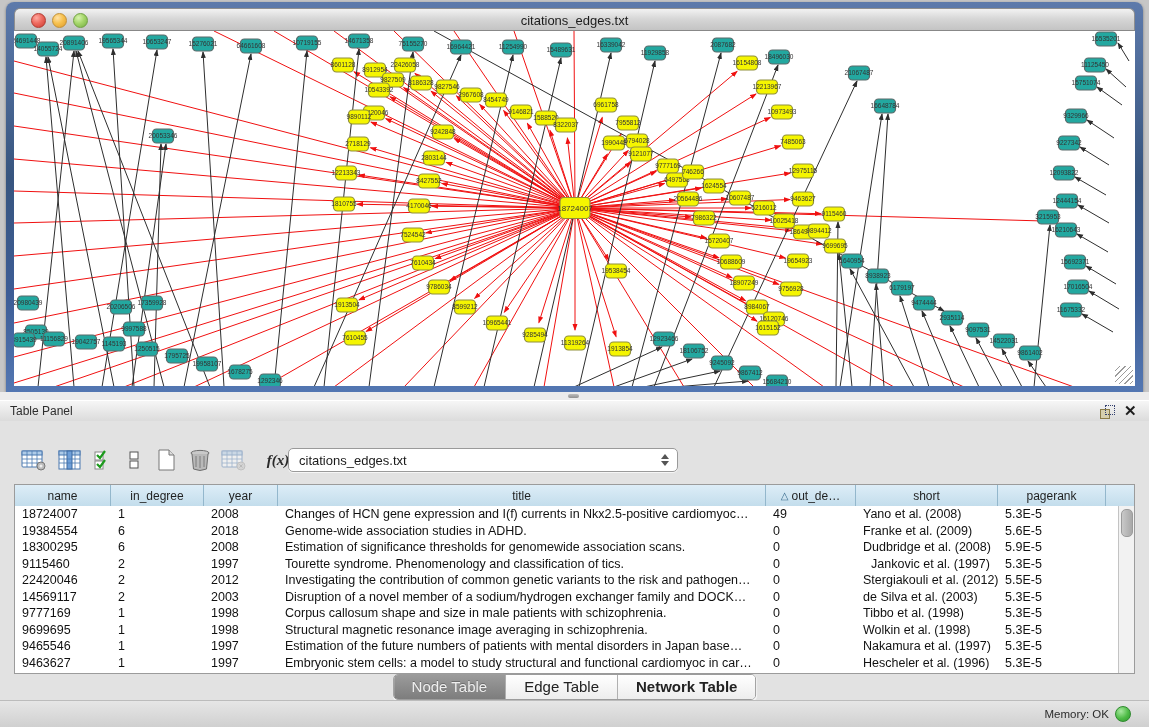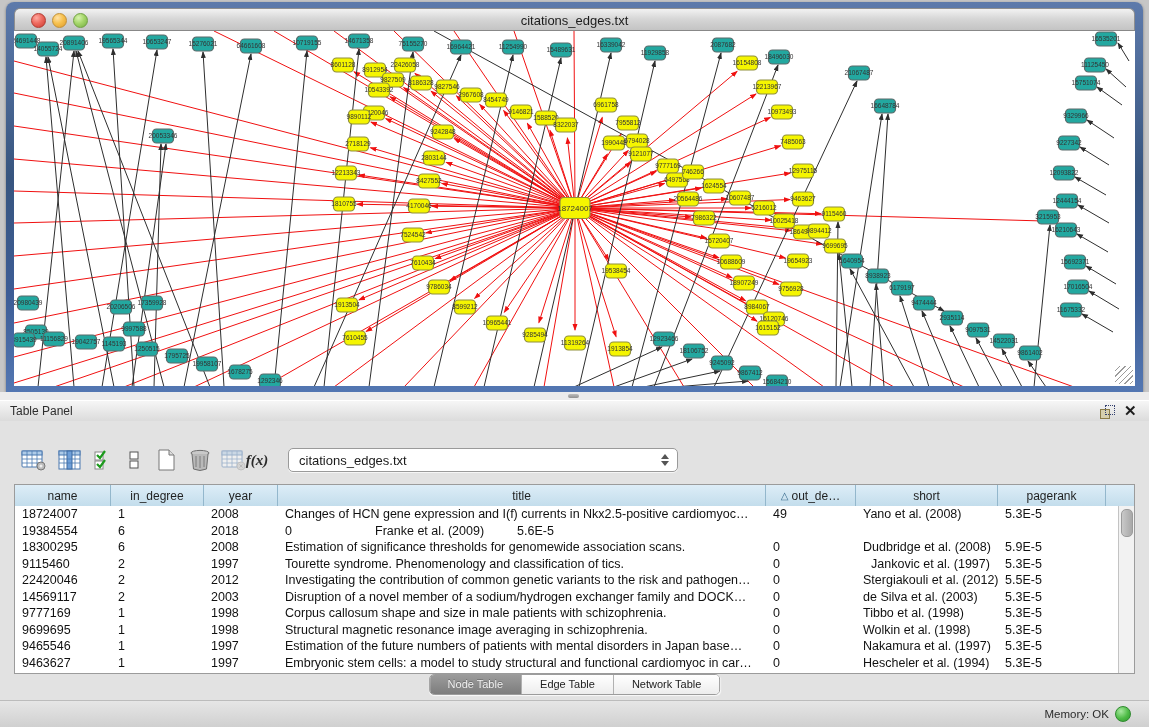--- a/index.html
+++ b/index.html
@@ -53,22 +53,22 @@
   .th .sort{color:#3a6c8e;font-size:10px;margin-right:3px;}
   #tbody{position:absolute;left:0;top:21px;right:15px;bottom:0;overflow:hidden;}
   .tr{display:flex;height:16.5px;background:#ffffff;}
   .td{box-sizing:border-box;padding:1px 0 0 7px;font-size:12.5px;color:#111;white-space:nowrap;overflow:hidden;}
   #vscroll{position:absolute;right:0;top:21px;width:15px;bottom:0;background:#f2f2f2;border-left:1px solid #c3c3c3;}
   #vthumb{position:absolute;left:2px;top:3px;width:10px;height:26px;border-radius:5px;
     background:linear-gradient(90deg,#c9c9c9,#a8a8a8);border:1px solid #9b9b9b;}
   
   #tabs{left:50%;top:253px;transform:translateX(-50%);display:flex;border:1px solid #9c9c9c;border-radius:5px;
     overflow:hidden;background:#fbfbfb;box-shadow:0 1px 1px rgba(255,255,255,.8);}
-  .tab{padding:3px 18px 4px;font-size:11px;color:#222;background:linear-gradient(#ffffff,#ededed);border-right:1px solid #aaaaaa;}
-  .tab:last-child{border-right:0;}
+  .tab{padding:3px 18px 4px;font-size:15px;color:#222;background:linear-gradient(#ffffff,#ededed);border-right:1px solid #aaaaaa;}
+  .tab:last-child{border-right:0;font-weight:bold;}
   .tab.sel{background:linear-gradient(#9b9b9b,#7d7d7d);color:#efefef;text-shadow:0 -1px 0 rgba(0,0,0,.25);}
   
   #statusbar{left:0;top:700px;width:1149px;height:27px;background:linear-gradient(#e6e6e6,#cfcfcf);border-top:1px solid #bcbcbc;}
   #memory-label{right:40px;top:7px;font-size:11.5px;color:#2c2c2c;}
   #memory-dot{right:18px;top:5px;width:14px;height:14px;border-radius:50%;
     background:radial-gradient(circle at 35% 30%,#a8e8a0,#4dbb45 55%,#2f9430);border:1px solid #2e8a2e;}
 </style>
 </head>
 <body>
 
@@ -802,21 +802,21 @@
       </button>
       <button class="tbtn" style="left: 200px; opacity: 0.45;">
         <svg width="26" height="22" viewBox="0 0 26 22">
           <rect x="1" y="2" width="20" height="16" rx="1" fill="#fff" stroke="#4a78b0"></rect>
           <rect x="1" y="2" width="20" height="4" fill="#aecbe8" stroke="#4a78b0"></rect>
           <path d="M1 10 h20 M1 14 h20 M6 2 v16 M11 2 v16 M16 2 v16" stroke="#4a78b0" stroke-width="0.8" fill="none"></path>
           <circle cx="20" cy="17" r="4" fill="#c4c4c4" stroke="#999"></circle>
           <path d="M18.5 15.5 l3 3 M21.5 15.5 l-3 3" stroke="#888"></path>
         </svg>
       </button>
-      <button class="tbtn" style="left: 223px;"><span id="fx-label">f(x)</span></button>
+      <button class="tbtn" style="left: 244px;"><span id="fx-label">f(x)</span></button>
     </div>
 
   <div id="table-selector" class="abs">
     <div id="selector-text" class="abs">citations_edges.txt</div>
     <div id="arr-up" class="updown"></div>
     <div id="arr-down" class="updown"></div>
   </div>
 
   <div id="table-box" class="abs">
     <div id="thead">
@@ -851,20 +851,21 @@
           <div class="td" style="width: 74px;">2008</div>
           <div class="td" style="width: 488px;">Changes of HCN gene expression and I(f) currents in Nkx2.5-positive cardiomyoc…</div>
           <div class="td" style="width: 90px;">49</div>
           <div class="td" style="width: 142px;">Yano et al. (2008)</div>
           <div class="td" style="width: 108px;">5.3E-5</div>
         </div>
         <div class="tr">
           <div class="td" style="width: 96px;">19384554</div>
           <div class="td" style="width: 93px;">6</div>
           <div class="td" style="width: 74px;">2018</div>
+          <div class="td" style="width: 488px;">Genome-wide association studies in ADHD.</div>
           <div class="td" style="width: 90px;">0</div>
           <div class="td" style="width: 142px;">Franke et al. (2009)</div>
           <div class="td" style="width: 108px;">5.6E-5</div>
         </div>
         <div class="tr">
           <div class="td" style="width: 96px;">18300295</div>
           <div class="td" style="width: 93px;">6</div>
           <div class="td" style="width: 74px;">2008</div>
           <div class="td" style="width: 488px;">Estimation of significance thresholds for genomewide association scans.</div>
           <div class="td" style="width: 90px;">0</div>
@@ -924,21 +925,21 @@
           <div class="td" style="width: 90px;">0</div>
           <div class="td" style="width: 142px;">Nakamura et al. (1997)</div>
           <div class="td" style="width: 108px;">5.3E-5</div>
         </div>
         <div class="tr">
           <div class="td" style="width: 96px;">9463627</div>
           <div class="td" style="width: 93px;">1</div>
           <div class="td" style="width: 74px;">1997</div>
           <div class="td" style="width: 488px;">Embryonic stem cells: a model to study structural and functional cardiomyoc in car…</div>
           <div class="td" style="width: 90px;">0</div>
-          <div class="td" style="width: 142px;">Hescheler et al. (1994)</div>
+          <div class="td" style="width: 142px;">Hescheler et al. (1996)</div>
           <div class="td" style="width: 108px;">5.3E-5</div>
         </div>
       </div>
     <div id="vscroll">
       <div id="vthumb"></div>
     </div>
   </div>
 
   <div id="tabs" class="abs">
       <div class="tab sel">Node Table</div>

